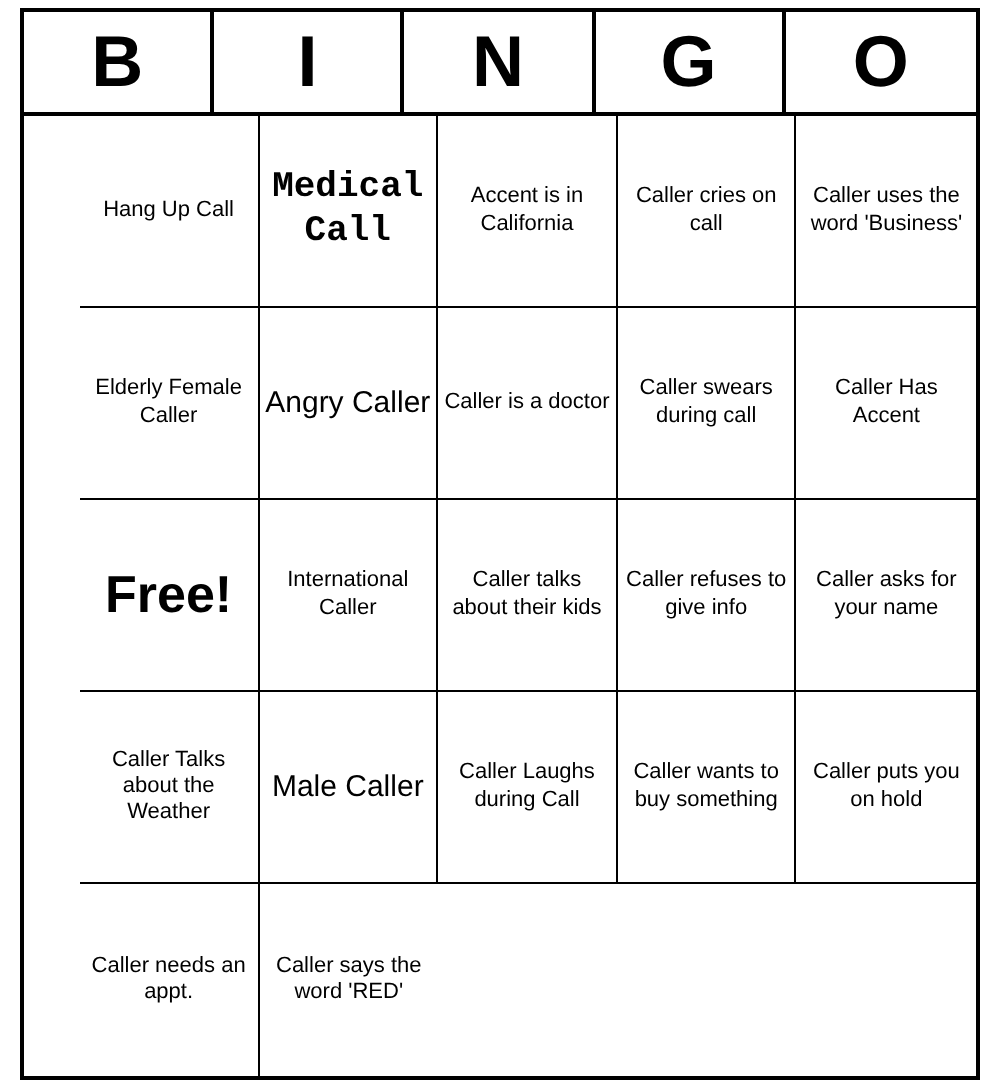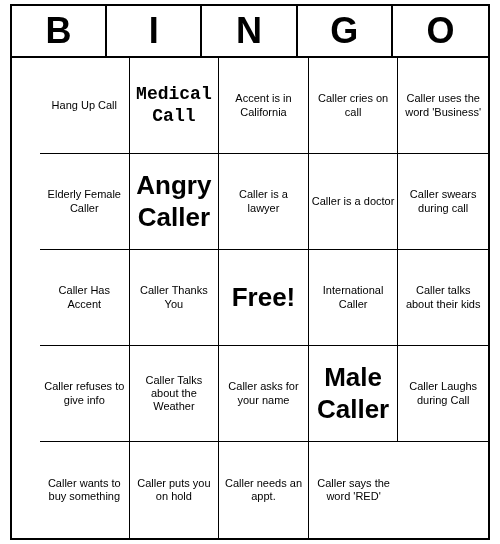--- a/index.html
+++ b/index.html
@@ -56,22 +56,22 @@
     }
     .bingo-cell:nth-child(n+21) {
       border-bottom: none;
     }
     .bingo-cell.large-text {
       font-size: 18px;
       font-weight: bold;
       font-family: Liberation Mono, monospace;
     }
     .bingo-cell.xlarge-text {
-      font-size: 26px;
-      font-weight: bold;
+      font-size: 15px;
+      font-weight: normal;
     }
     .bingo-cell.free {
       font-size: 26px;
       font-weight: bold;
     }
   </style>
 </head>
 <body>
 
 <div class="bingo-card">
@@ -83,31 +83,29 @@
       <div class="bingo-header-cell">O</div>
     </div>
   <div class="bingo-grid">
   <div class="bingo-cell">Hang Up Call</div>
       <div class="bingo-cell large-text">Medical Call</div>
       <div class="bingo-cell">Accent is in California</div>
       <div class="bingo-cell">Caller cries on call</div>
       <div class="bingo-cell">Caller uses the word 'Business'</div>
       <div class="bingo-cell">Elderly Female Caller</div>
       <div class="bingo-cell xlarge-text">Angry Caller</div>
-      <div class="bingo-cell">Caller is a lawyer</div>
       <div class="bingo-cell">Caller is a doctor</div>
       <div class="bingo-cell">Caller swears during call</div>
       <div class="bingo-cell">Caller Has Accent</div>
-      <div class="bingo-cell">Caller Thanks You</div>
       <div class="bingo-cell free">Free!</div>
       <div class="bingo-cell">International Caller</div>
       <div class="bingo-cell">Caller talks about their kids</div>
       <div class="bingo-cell">Caller refuses to give info</div>
+      <div class="bingo-cell">Caller asks for your name</div>
       <div class="bingo-cell">Caller Talks about the Weather</div>
-      <div class="bingo-cell">Caller asks for your name</div>
       <div class="bingo-cell xlarge-text">Male Caller</div>
       <div class="bingo-cell">Caller Laughs during Call</div>
       <div class="bingo-cell">Caller wants to buy something</div>
       <div class="bingo-cell">Caller puts you on hold</div>
       <div class="bingo-cell">Caller needs an appt.</div>
       <div class="bingo-cell">Caller says the word 'RED'</div>
     </div>
 </div>
 
 </body></html>

